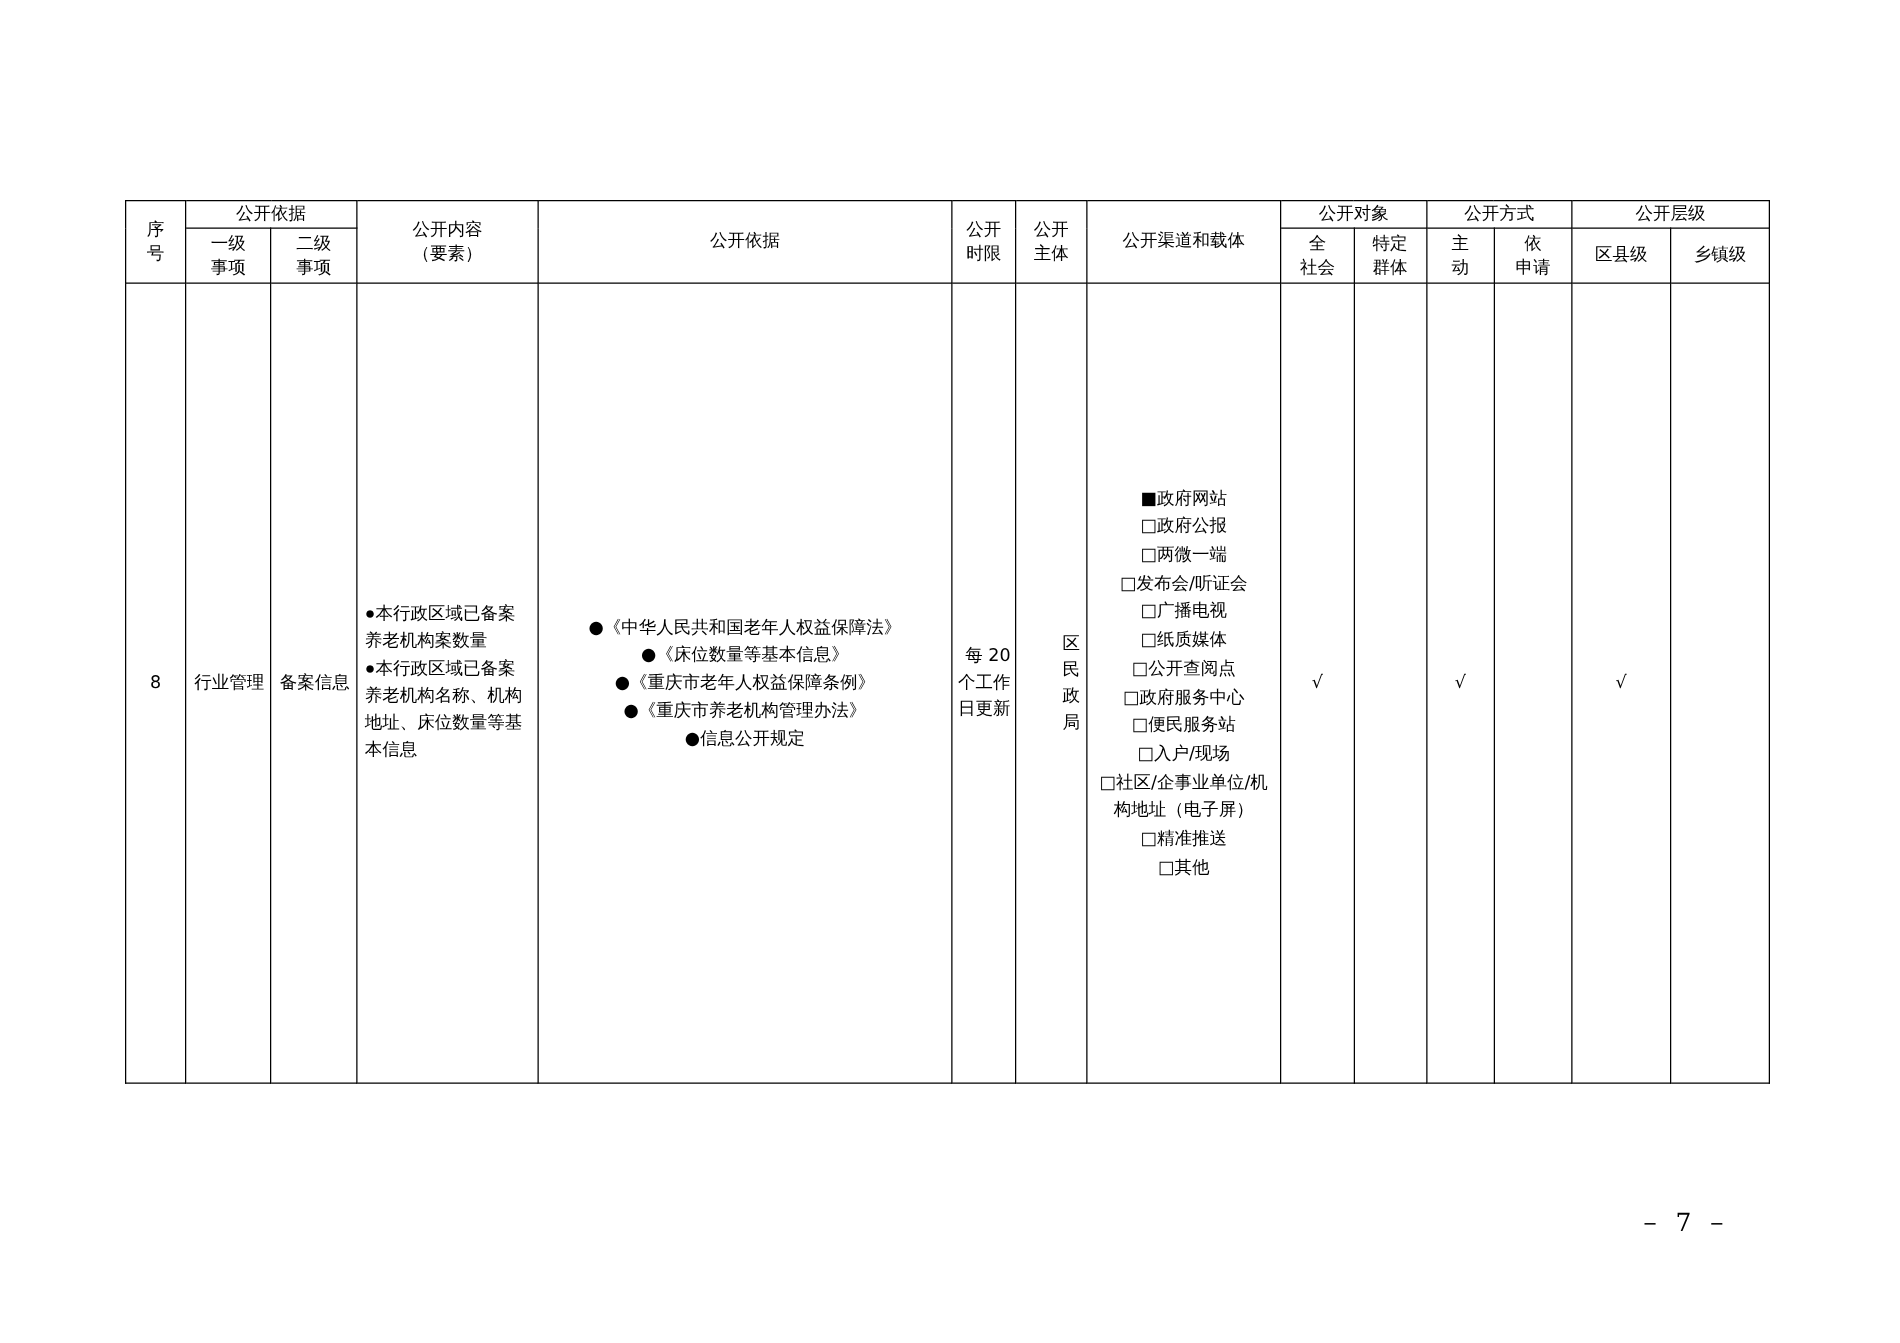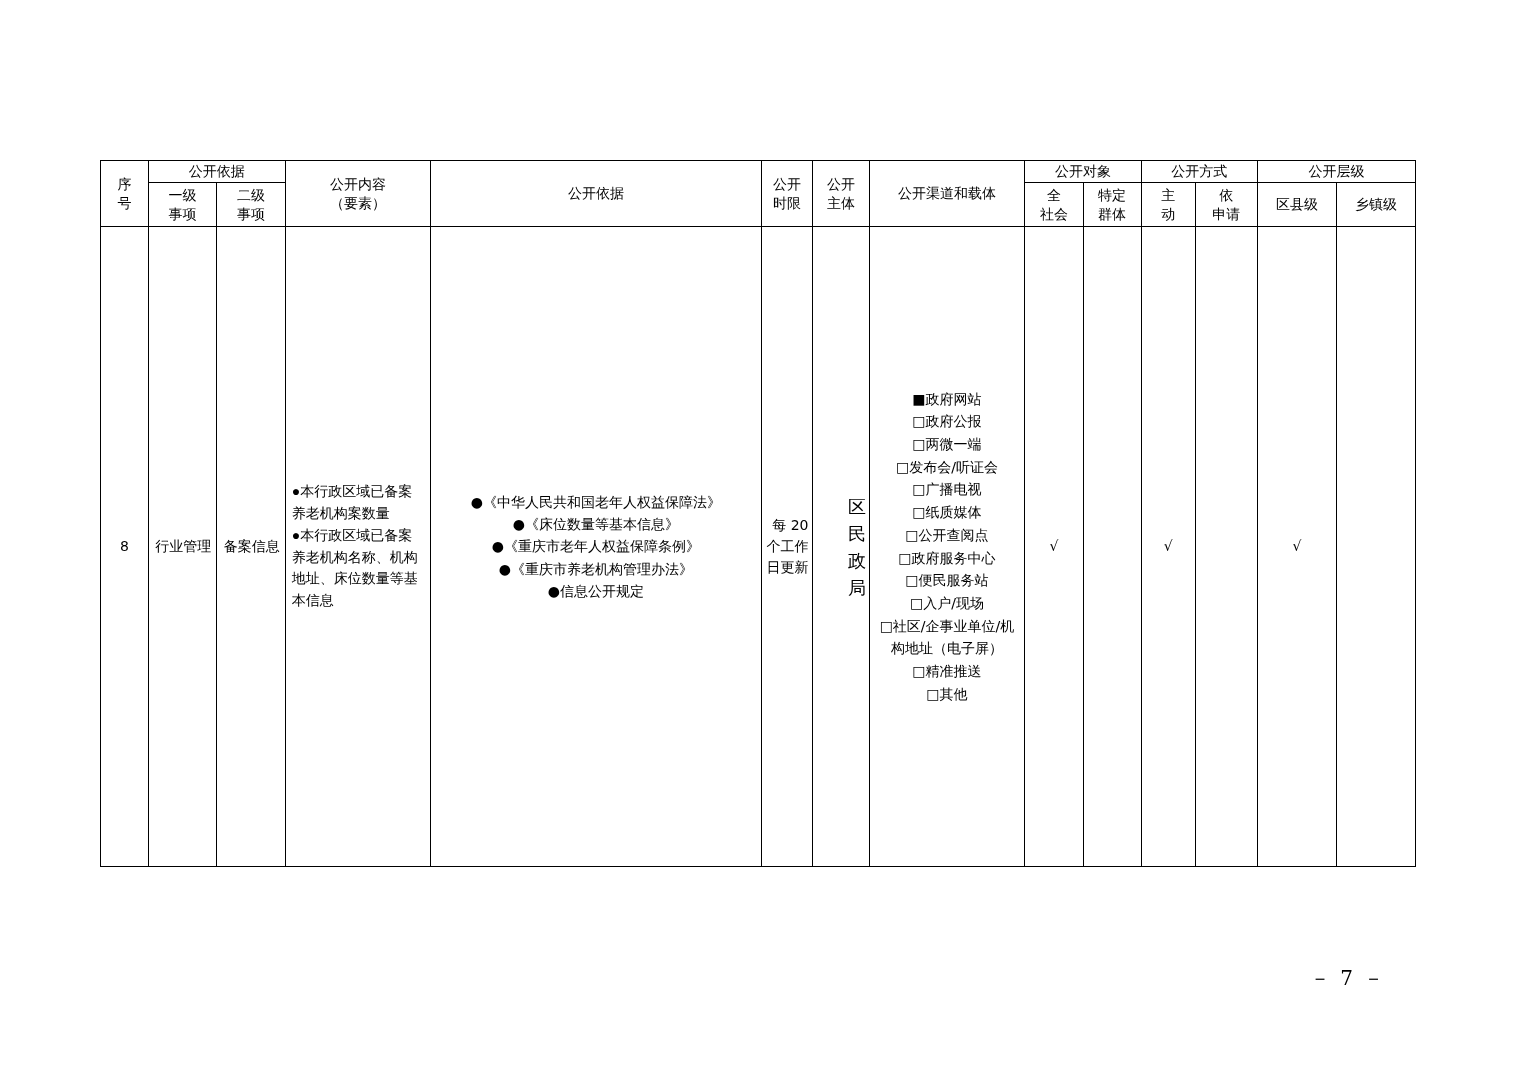--- a/index.html
+++ b/index.html
@@ -77,21 +77,21 @@
     line-height: 1.62;
     padding: 4px 10px;
   }
   .deadline-block {
     text-align: right;
     font-size: 14px;
     line-height: 1.5;
     padding: 2px 4px;
   }
   .subject-block {
-    font-size: 18px;
+    font-size: 14px;
     line-height: 1.5;
     margin-left: 32px;
   }
   .check {
     font-size: 16px;
   }
   .page-num {
     position: absolute;
     left: 1310px;
     top: 965px;

